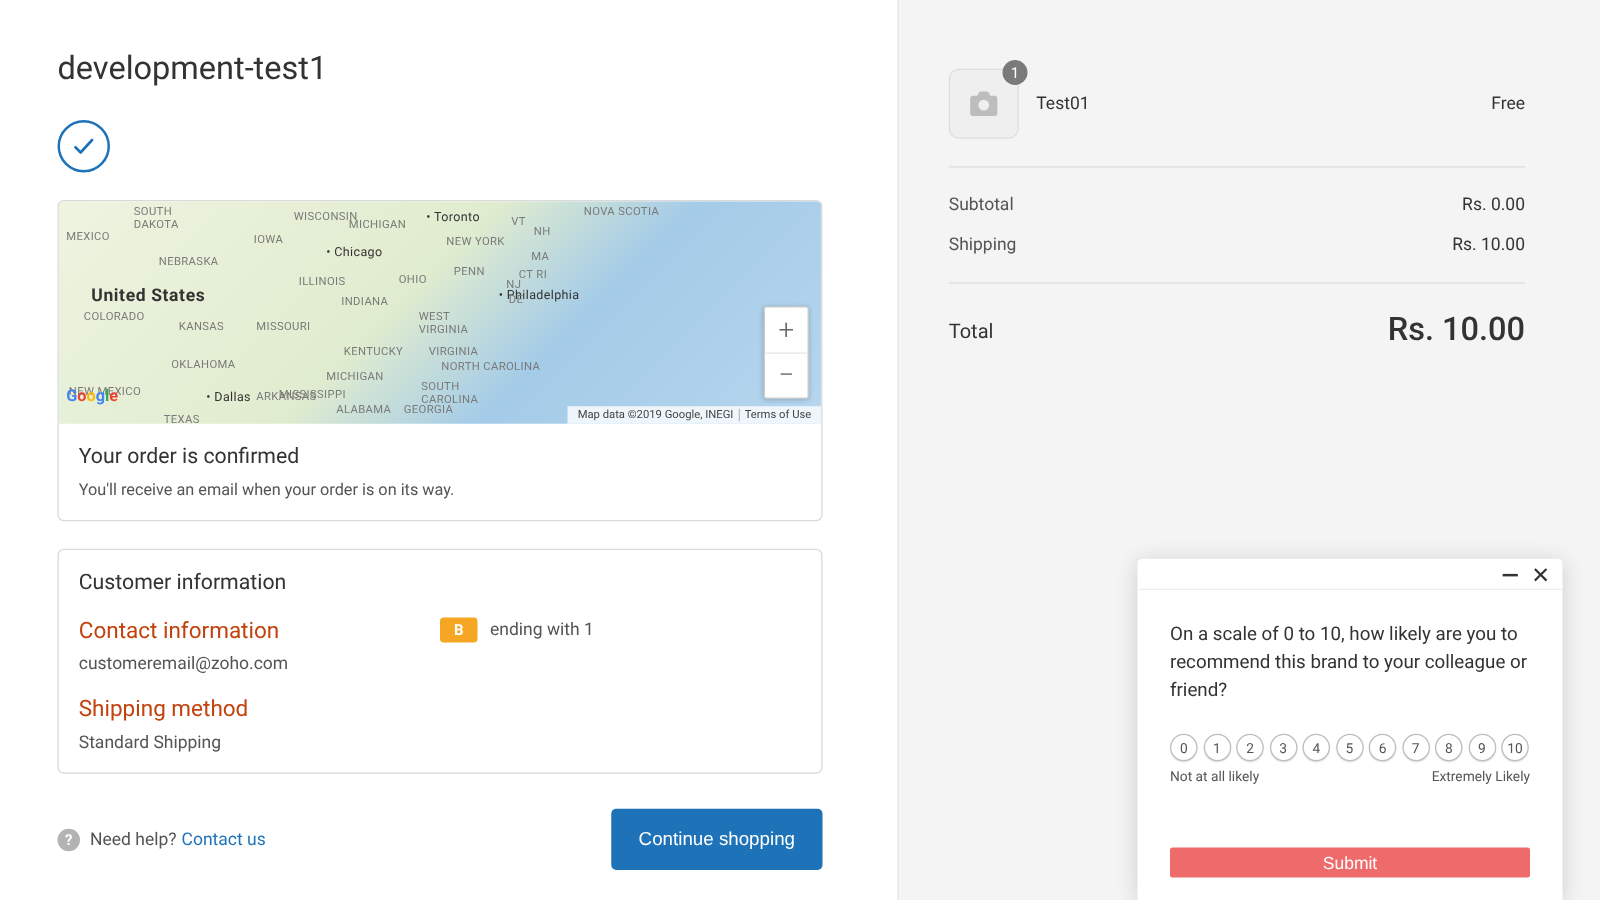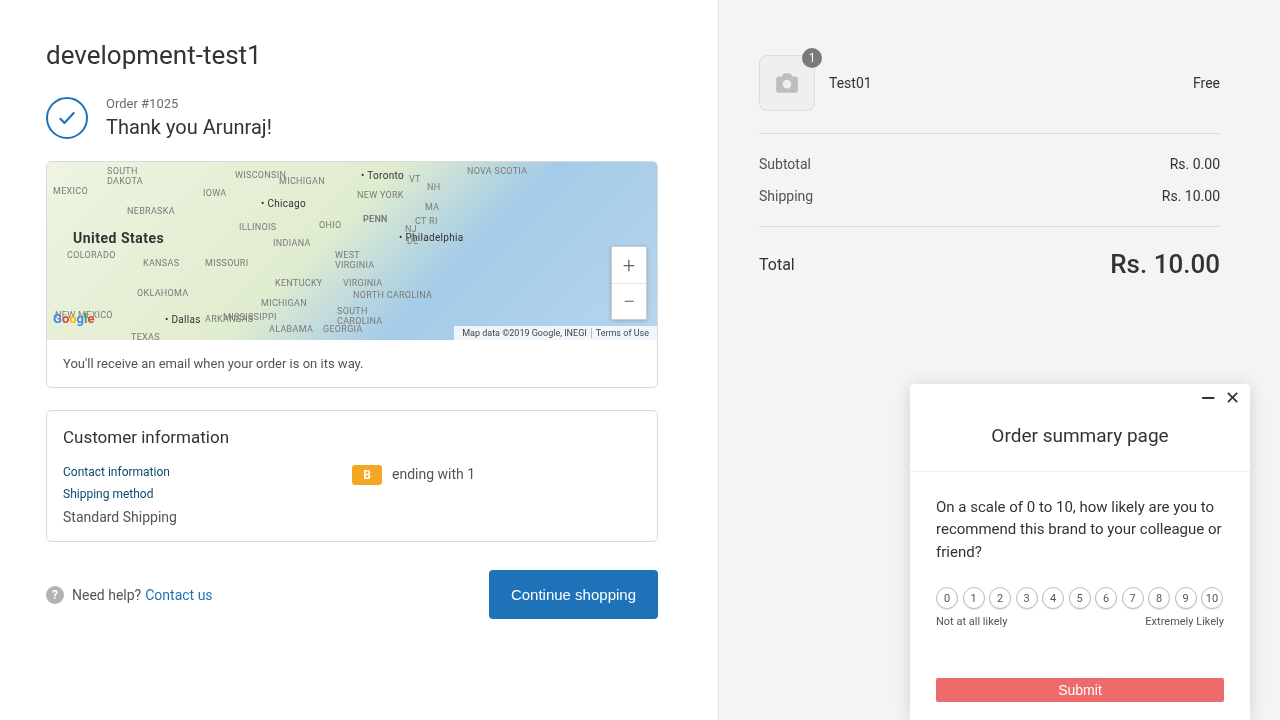--- a/index.html
+++ b/index.html
@@ -25,21 +25,21 @@
 .g1{color:#4285F4}.g2{color:#EA4335}.g3{color:#FBBC05}.g4{color:#4285F4}.g5{color:#34A853}.g6{color:#EA4335}
 .map-footer { position: absolute; right: 0; bottom: 0; background: rgba(255,255,255,0.8); font-size: 9px; color: #444; padding: 2px 4px; }
 .map-footer span { padding: 0 4px; }
 .map-footer span + span { border-left: 1px solid #bbb; }
 .card-pad { padding: 16px; }
 .confirm-title { font-size: 17px; color: #333; margin-bottom: 10px; }
 .confirm-sub { font-size: 13px; color: #545454; }
 .sect-title { font-size: 17px; color: #333; margin-bottom: 18px; }
 .info-grid { display: flex; }
 .info-col { flex: 1; }
-.info-label { font-size: 12px; color: #0c4a6e; margin-bottom: 8px; }
+.info-label { font-size: 18px; color: #c2410c; margin-bottom: 8px; }
 .info-val { font-size: 14px; color: #545454; margin-bottom: 18px; }
 .pay-badge { display: inline-flex; align-items: center; justify-content: center; width: 30px; height: 20px; background: #f5a623; color: #fff; font-weight: 700; font-size: 12px; border-radius: 3px; vertical-align: middle; margin-right: 10px; }
 .footer-row { display: flex; align-items: center; justify-content: space-between; margin-top: 28px; }
 .help { display: flex; align-items: center; font-size: 14px; color: #545454; }
 .help-icon { width: 18px; height: 18px; border-radius: 50%; background: #b3b3b3; color: #fff; font-weight: 700; font-size: 12px; display: flex; align-items: center; justify-content: center; margin-right: 8px; }
 .help a { color: #1e72b8; text-decoration: none; margin-left: 4px; }
 .btn-primary { background: #1e72b8; color: #fff; border: none; border-radius: 4px; padding: 16px 22px; font-size: 15px; cursor: pointer; }
 
 .prod-row { display: flex; align-items: center; margin-bottom: 22px; }
 .prod-thumb { width: 56px; height: 56px; border: 1px solid #ddd; border-radius: 8px; background: #efefef; display: flex; align-items: center; justify-content: center; position: relative; margin-right: 14px; }
@@ -71,42 +71,38 @@
 
 <div class="page">
   <div class="left">
     <div class="store-name">development-test1</div>
     <div class="row-head">
       <div class="check-circle">
         <svg viewBox="0 0 24 24" fill="none" stroke="#1e72b8" stroke-width="2.5" stroke-linecap="round" stroke-linejoin="round">
             <polyline points="4,13 9,18 20,6"></polyline>
           </svg>
       </div>
-      <div class="order-meta">
-        <div class="order-id">Order #1025</div>
-        <div class="thankyou">Thank you Arunraj!</div>
-      </div>
     </div>
 
     <div class="card">
       <div class="map-box">
         <span class="map-label us-label">United States</span>
         <div id="map-labels">
             <span class="map-label" style="left: 60px; top: 4px; font-size: 9px; color: rgb(122, 122, 122); white-space: pre; letter-spacing: 0.3px;">SOUTH
 DAKOTA</span>
             <span class="map-label" style="left: 6px; top: 24px; font-size: 9px; color: rgb(122, 122, 122); white-space: pre; letter-spacing: 0.3px;">MEXICO</span>
             <span class="map-label" style="left: 156px; top: 26px; font-size: 9px; color: rgb(122, 122, 122); white-space: pre; letter-spacing: 0.3px;">IOWA</span>
             <span class="map-label" style="left: 80px; top: 44px; font-size: 9px; color: rgb(122, 122, 122); white-space: pre; letter-spacing: 0.3px;">NEBRASKA</span>
             <span class="map-label" style="left: 214px; top: 36px; font-size: 10px; color: rgb(51, 51, 51); white-space: pre; letter-spacing: 0.3px;">• Chicago</span>
             <span class="map-label" style="left: 188px; top: 8px; font-size: 9px; color: rgb(122, 122, 122); white-space: pre; letter-spacing: 0.3px;">WISCONSIN</span>
             <span class="map-label" style="left: 232px; top: 14px; font-size: 9px; color: rgb(122, 122, 122); white-space: pre; letter-spacing: 0.3px;">MICHIGAN</span>
-            <span class="map-label" style="left: 314px; top: 8px; font-size: 10px; color: rgb(51, 51, 51); white-space: pre; letter-spacing: 0.3px;">• Toronto</span>
+            <span class="map-label" style="left: 294px; top: 8px; font-size: 10px; color: rgb(51, 51, 51); white-space: pre; letter-spacing: 0.3px;">• Toronto</span>
             <span class="map-label" style="left: 272px; top: 58px; font-size: 9px; color: rgb(122, 122, 122); white-space: pre; letter-spacing: 0.3px;">OHIO</span>
             <span class="map-label" style="left: 310px; top: 28px; font-size: 9px; color: rgb(122, 122, 122); white-space: pre; letter-spacing: 0.3px;">NEW YORK</span>
-            <span class="map-label" style="left: 316px; top: 52px; font-size: 9px; color: rgb(122, 122, 122); white-space: pre; letter-spacing: 0.3px; font-weight: bold;">PENN</span>
+            <span class="map-label" style="left: 316px; top: 52px; font-size: 9px; color: rgb(122, 122, 122); white-space: pre; letter-spacing: 0.3px;">PENN</span>
             <span class="map-label" style="left: 20px; top: 88px; font-size: 9px; color: rgb(122, 122, 122); white-space: pre; letter-spacing: 0.3px;">COLORADO</span>
             <span class="map-label" style="left: 96px; top: 96px; font-size: 9px; color: rgb(122, 122, 122); white-space: pre; letter-spacing: 0.3px;">KANSAS</span>
             <span class="map-label" style="left: 158px; top: 96px; font-size: 9px; color: rgb(122, 122, 122); white-space: pre; letter-spacing: 0.3px;">MISSOURI</span>
             <span class="map-label" style="left: 226px; top: 76px; font-size: 9px; color: rgb(122, 122, 122); white-space: pre; letter-spacing: 0.3px;">INDIANA</span>
             <span class="map-label" style="left: 192px; top: 60px; font-size: 9px; color: rgb(122, 122, 122); white-space: pre; letter-spacing: 0.3px;">ILLINOIS</span>
             <span class="map-label" style="left: 288px; top: 88px; font-size: 9px; color: rgb(122, 122, 122); white-space: pre; letter-spacing: 0.3px;">WEST
 VIRGINIA</span>
             <span class="map-label" style="left: 296px; top: 116px; font-size: 9px; color: rgb(122, 122, 122); white-space: pre; letter-spacing: 0.3px;">VIRGINIA</span>
             <span class="map-label" style="left: 352px; top: 70px; font-size: 10px; color: rgb(51, 51, 51); white-space: pre; letter-spacing: 0.3px;">• Philadelphia</span>
             <span class="map-label" style="left: 228px; top: 116px; font-size: 9px; color: rgb(122, 122, 122); white-space: pre; letter-spacing: 0.3px;">KENTUCKY</span>
@@ -135,30 +131,32 @@
           <div class="zoom-btn">−</div>
         </div>
         <div class="google-logo">
           <span class="g1">G</span><span class="g2">o</span><span class="g3">o</span><span class="g4">g</span><span class="g5">l</span><span class="g6">e</span>
         </div>
         <div class="map-footer">
           <span>Map data ©2019 Google, INEGI</span><span>Terms of Use</span>
         </div>
       </div>
       <div class="card-pad">
+        <div class="confirm-title">Your order is confirmed</div>
         <div class="confirm-sub">You'll receive an email when your order is on its way.</div>
       </div>
     </div>
 
     <div class="card">
       <div class="card-pad">
         <div class="sect-title">Customer information</div>
         <div class="info-grid">
           <div class="info-col">
             <div class="info-label">Contact information</div>
+            <div class="info-val">customeremail@zoho.com</div>
             <div class="info-label">Shipping method</div>
             <div class="info-val" style="margin-bottom:0">Standard Shipping</div>
           </div>
           <div class="info-col">
             <div class="info-val">
               <span class="pay-badge">B</span><span>ending with 1</span>
             </div>
           </div>
         </div>
       </div>
@@ -201,21 +199,20 @@
     <div class="total-row">
       <span class="total-label">Total</span>
       <span class="total-val">Rs. 10.00</span>
     </div>
 
     <div class="survey">
       <div class="survey-bar">
         <span style="font-weight:700;">—</span>
         <span>✕</span>
       </div>
-      <div class="survey-title">Order summary page</div>
       <div class="survey-body">
         <div class="survey-q">On a scale of 0 to 10, how likely are you to recommend this brand to your colleague or friend?</div>
         <div class="nps-row" id="nps-row">
             <div class="nps-btn">0</div>
             <div class="nps-btn">1</div>
             <div class="nps-btn">2</div>
             <div class="nps-btn">3</div>
             <div class="nps-btn">4</div>
             <div class="nps-btn">5</div>
             <div class="nps-btn">6</div>

